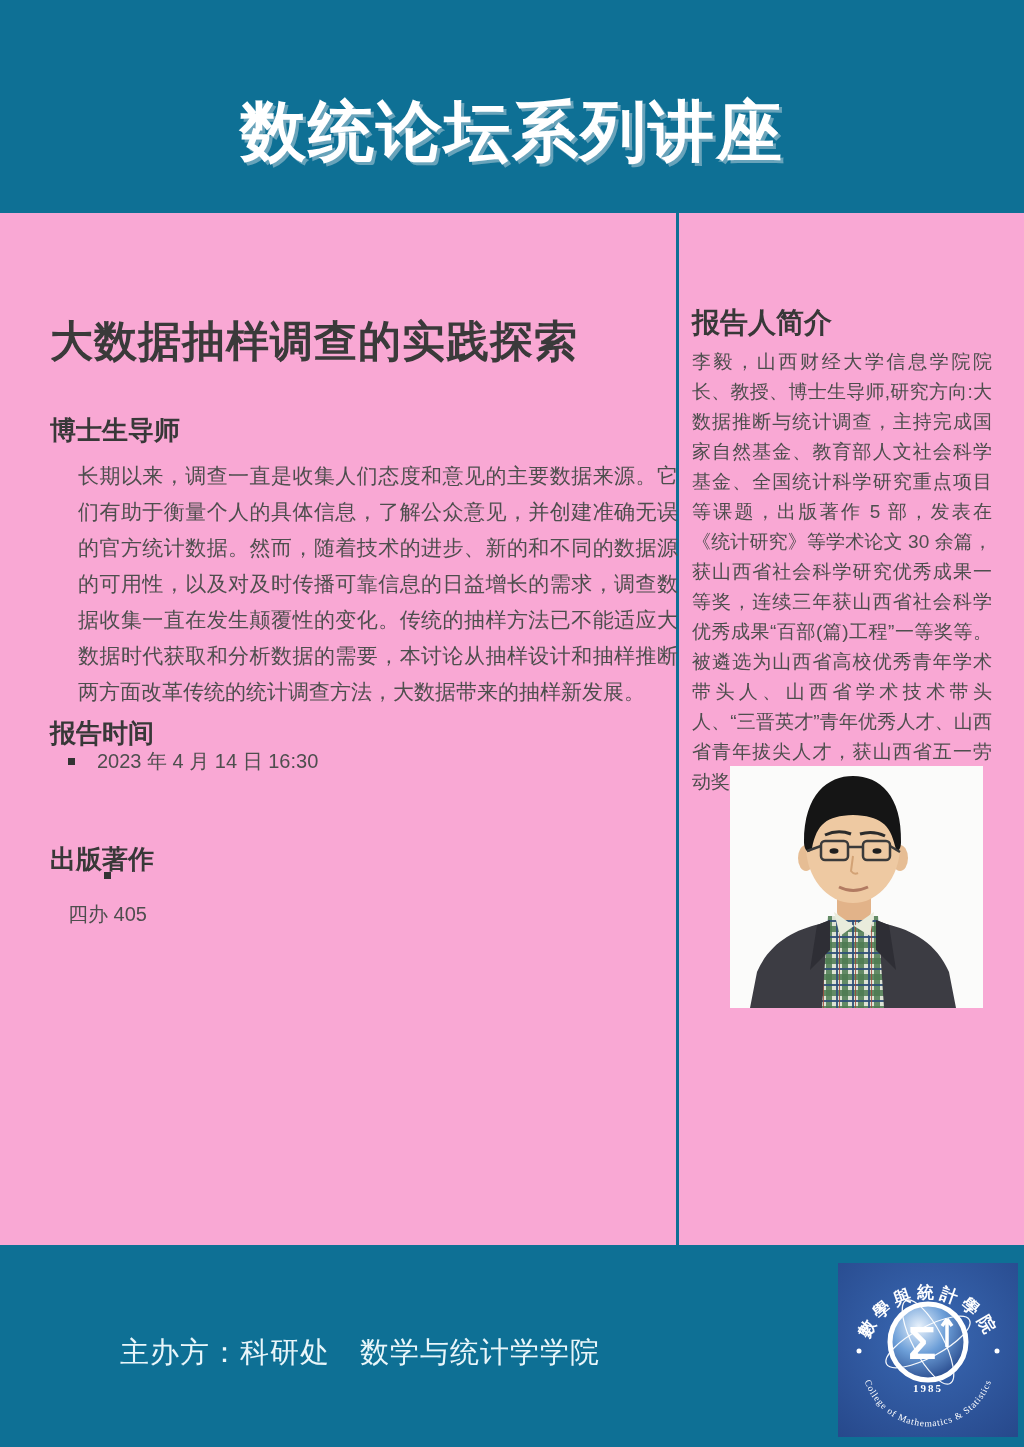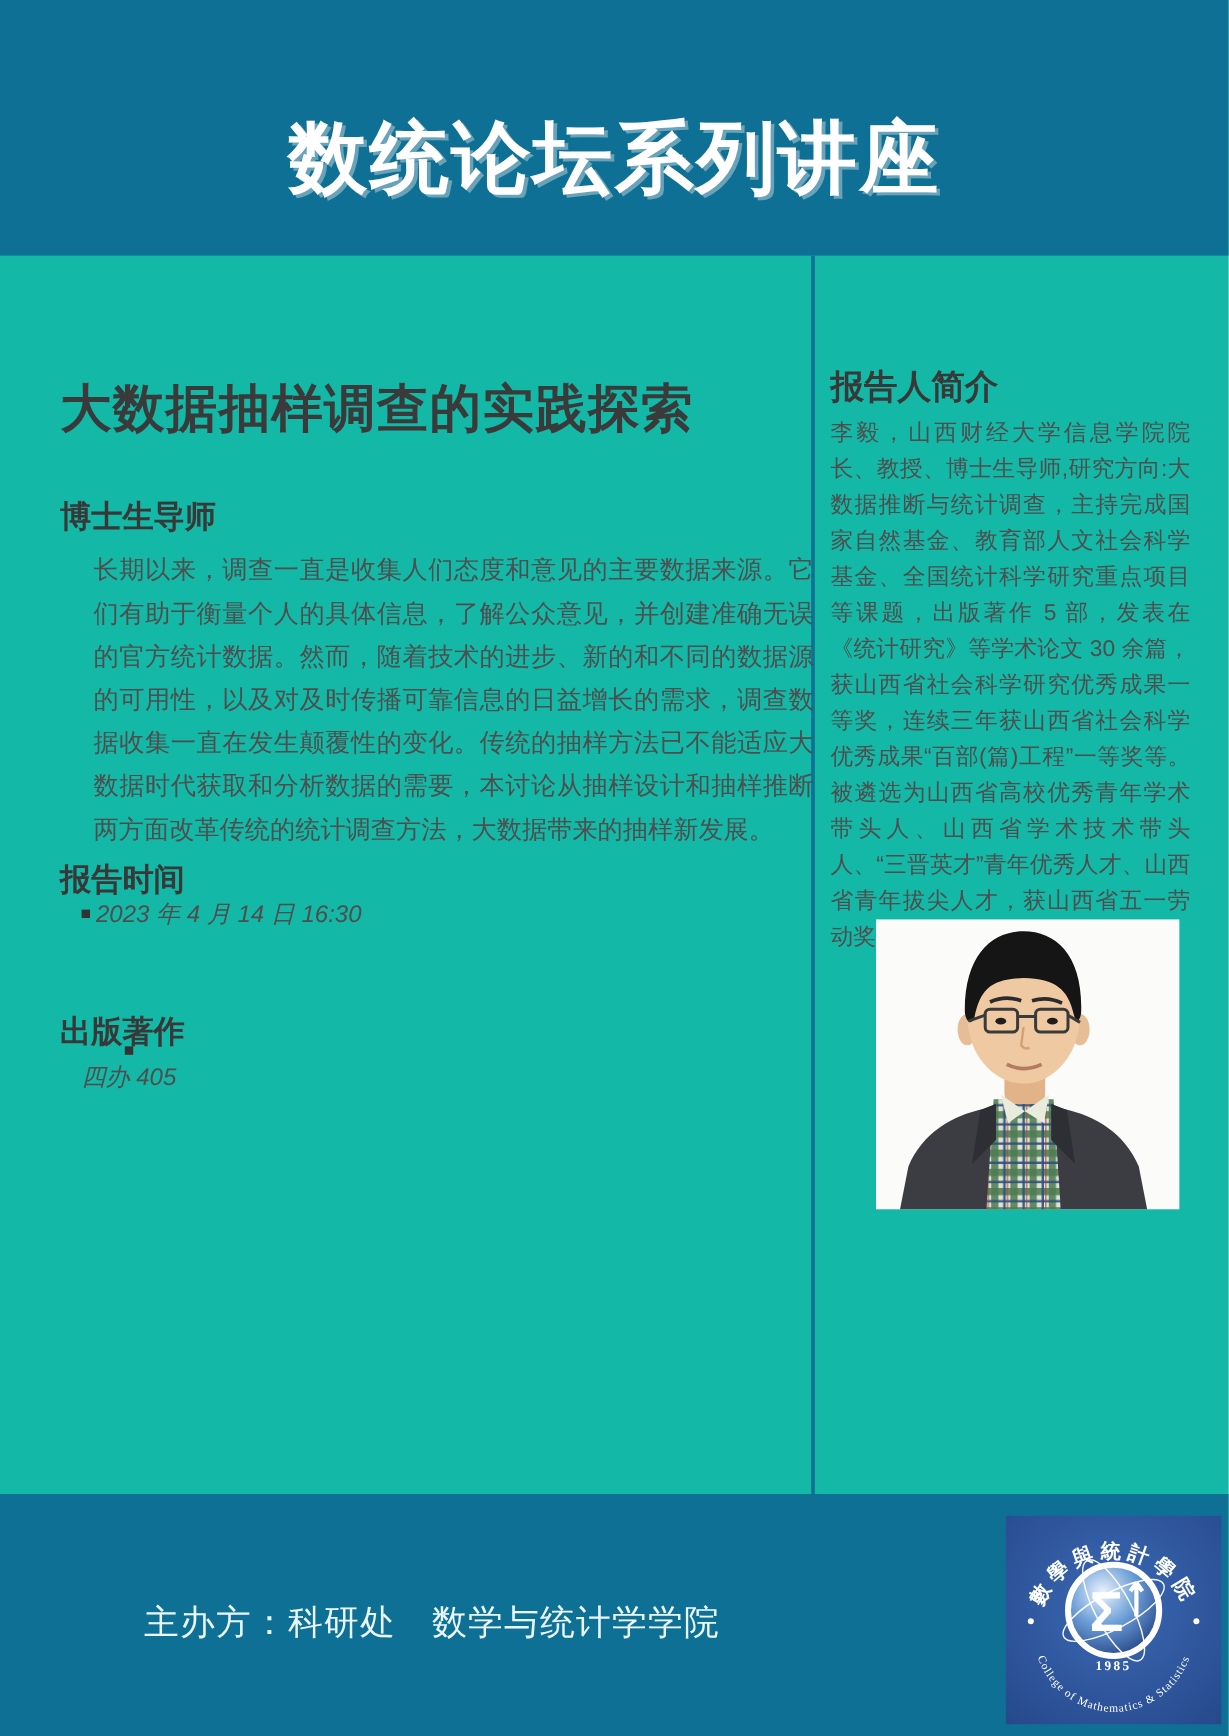--- a/index.html
+++ b/index.html
@@ -1,17 +1,17 @@
 <!DOCTYPE html>
 <html><head>
 <meta charset="utf-8">
 <style>
   html,body { margin:0; padding:0; background:#ffffff; }
   .poster {
-    position:relative; width:1024px; height:1447px; background:#14b8a6;
+    position:relative; width:1024px; height:1447px; background:#f9a8d4;
     overflow:hidden; font-family:"Liberation Sans", sans-serif;
   }
   
   .header {
     position:absolute; left:0; top:0; width:1024px; height:213px;
     background:#0E7095; display:flex; justify-content:center; align-items:center;
   }
   .header-title {
     margin:0; margin-top:50px; color:#ffffff; font-size:66px; font-weight:900;
     letter-spacing:2px; text-shadow:3px 3px 0 rgba(214,226,231,0.45);
@@ -27,22 +27,22 @@
   }
   .sec-heading { position:absolute; left:50px; font-size:26px; font-weight:800; color:#383838; }
   .h-abstract { top:387px; }
   .abstract-body {
     position:absolute; left:50px; top:437px; width:600px;
     font-size:21px; line-height:36px; color:#4E4E4E; text-align:justify;margin-left:28px;
   }
   .h-time { top:690px; }
   .h-loc  { top:816px; }
   .bullet-item {
-    position:absolute; left:68px; display:flex; align-items:center; gap:5px;
-    font-size:20px; color:#4E4E4E;font-style:italic;
+    position:absolute; left:68px; display:flex; align-items:center; gap:22px;
+    font-size:20px; color:#4E4E4E;
   }
   .i-time { top:748px; }
   .i-loc  { top:872px;flex-direction:column; }
   .bullet-sq { width:7px; height:7px; background:#333333; display:inline-block; flex:none; }
 
   
   .speaker-heading { position:absolute; left:692px; top:276px; font-size:28px; font-weight:800; color:#383838; }
   .speaker-bio {
     position:absolute; left:692px; top:328px; width:300px;
     font-size:19px; line-height:30px; color:#4E4E4E; text-align:justify;

